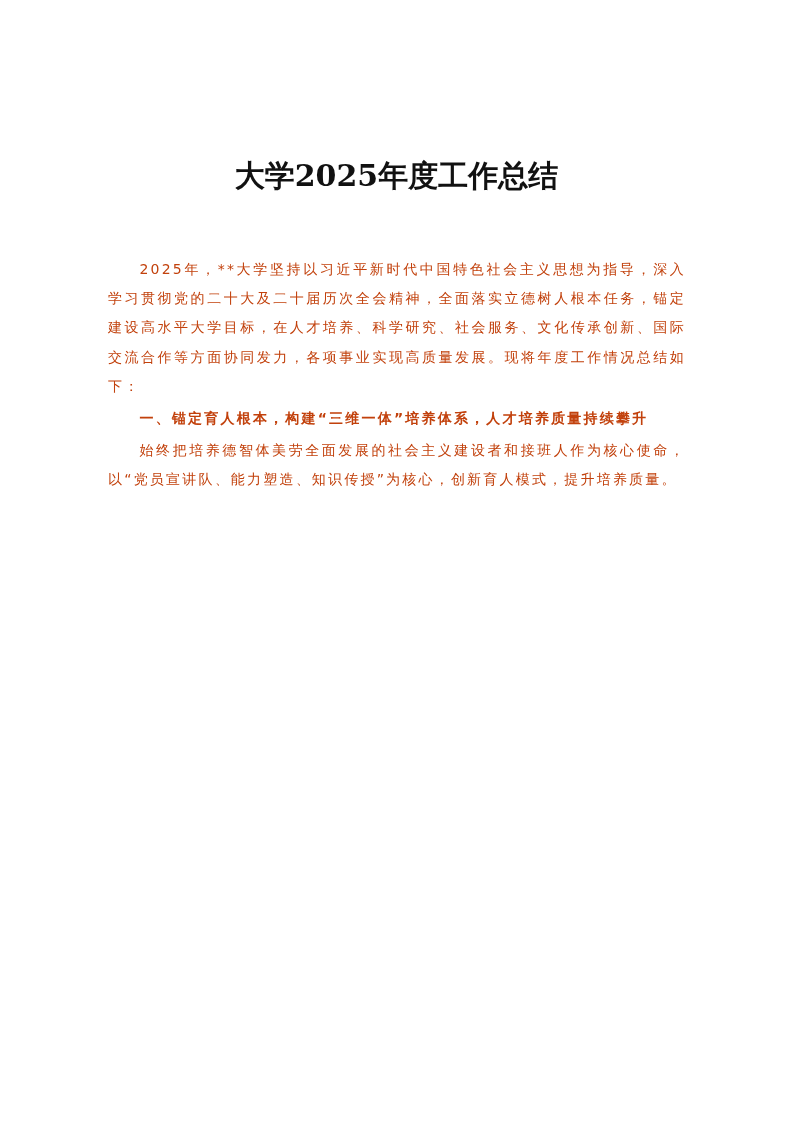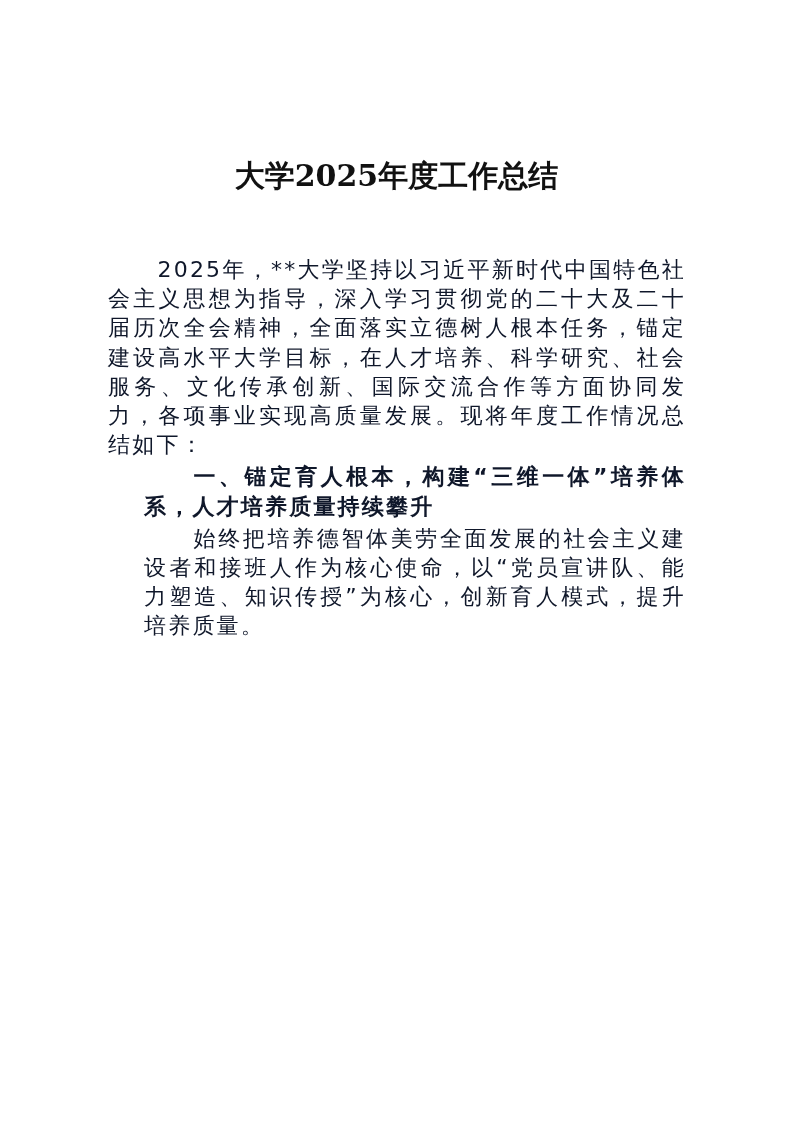--- a/index.html
+++ b/index.html
@@ -7,26 +7,26 @@
     .page { position: absolute; left: 0; top: 0; width: 793px; height: 786px; background: #fff; }
     .title {
       position: absolute; left: 0; right: 0; top: 156px;
       text-align: center;
       font-family: "DejaVu Serif", "Liberation Serif", serif;
       font-weight: bold; font-size: 30px; color: #111; letter-spacing: 0px;
     }
     .body {
       position: absolute; left: 108px; width: 578px; top: 255px;
       font-family: "DejaVu Sans", "Liberation Sans", sans-serif;
-      font-size: 22px; line-height: 29.2px; color: #0f172a;
+      font-size: 14px; line-height: 29.2px; color: #c2410c;
       text-align: justify; letter-spacing: 2.2px;
     }
     .body p { margin: 0; text-indent: 2.25em; }
     .body p.heading { font-weight: bold; }
-    .body p + p { margin-top: 3px; margin-left: 36px; }
+    .body p + p { margin-top: 3px; }
   </style>
 </head>
 <body>
 
 <div class="page">
   <div class="title">大学2025年度工作总结</div>
   <div class="body">
     <p>2025年，**大学坚持以习近平新时代中国特色社会主义思想为指导，深入学习贯彻党的二十大及二十届历次全会精神，全面落实立德树人根本任务，锚定建设高水平大学目标，在人才培养、科学研究、社会服务、文化传承创新、国际交流合作等方面协同发力，各项事业实现高质量发展。现将年度工作情况总结如下：</p>
     <p class="heading">一、锚定育人根本，构建“三维一体”培养体系，人才培养质量持续攀升</p>
     <p>始终把培养德智体美劳全面发展的社会主义建设者和接班人作为核心使命，以“党员宣讲队、能力塑造、知识传授”为核心，创新育人模式，提升培养质量。</p>

